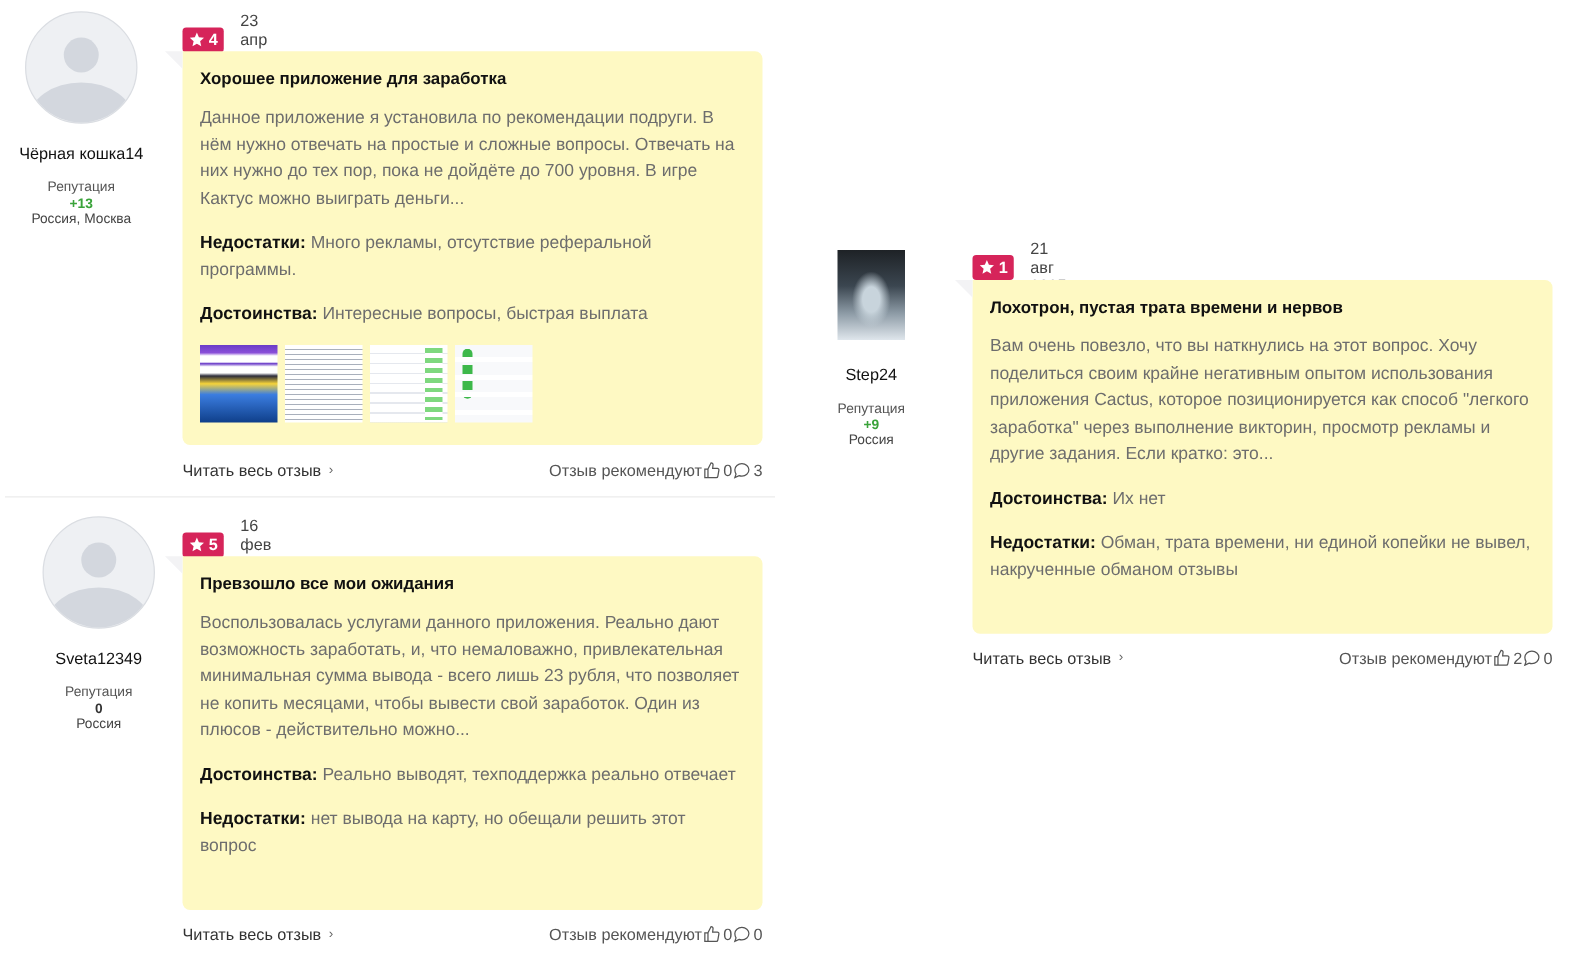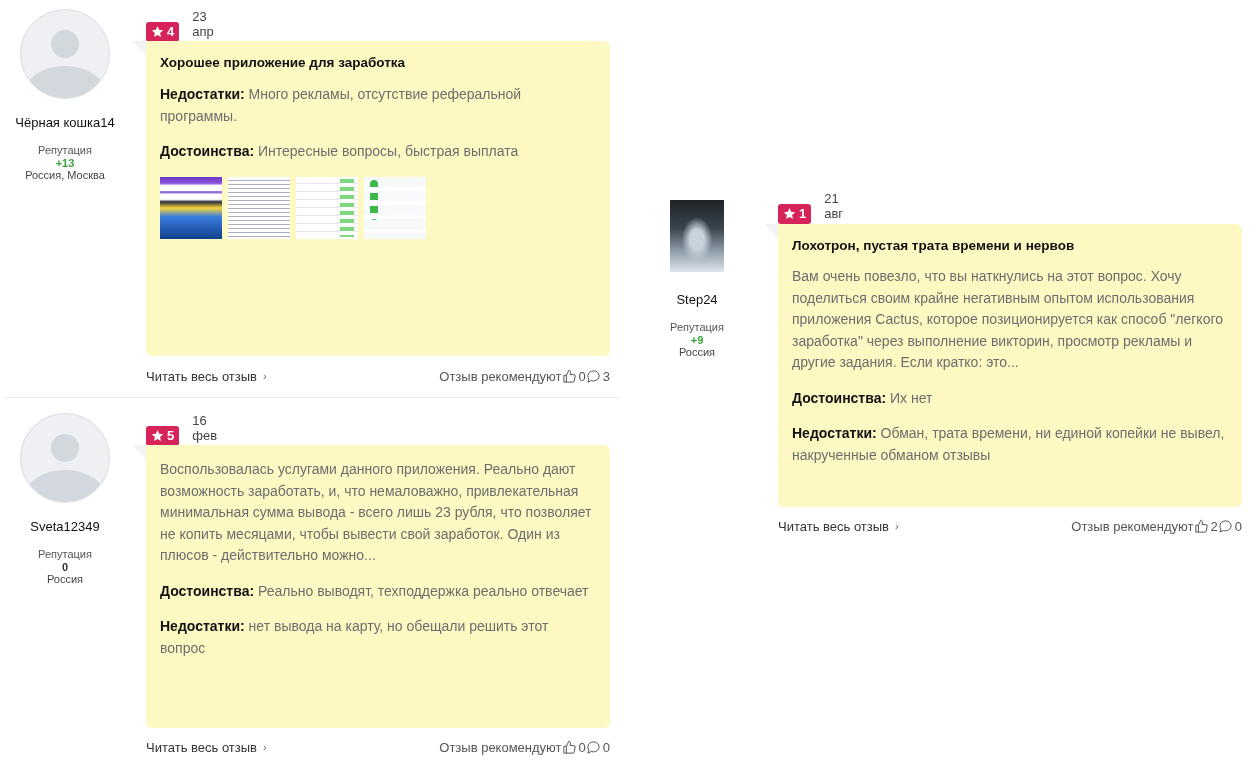--- a/index.html
+++ b/index.html
@@ -87,20 +87,21 @@
       <svg viewBox="0 0 24 24">
           <path fill="#fff" d="M12 2l3 6.9 7.5.7-5.7 5 1.7 7.4L12 18.3 5.5 22l1.7-7.4-5.7-5 7.5-.7z"></path>
         </svg>
       <span>4</span>
     </div>
     <span class="date">23 апр 2025</span>
   </div>
 
   <div class="bubble" style="left:146px; top:41px; width:464px; height:315px;">
     <div class="r-title">Хорошее приложение для заработка</div>
+    <div class="r-text">Данное приложение я установила по рекомендации подруги. В нём нужно отвечать на простые и сложные вопросы. Отвечать на них нужно до тех пор, пока не дойдёте до 700 уровня. В игре Кактус можно выиграть деньги...</div>
     <div class="r-row"><b>Недостатки:</b> <span>Много рекламы, отсутствие реферальной программы.</span></div>
     <div class="r-row"><b>Достоинства:</b> <span>Интересные вопросы, быстрая выплата</span></div>
     <div class="thumbs">
       <div class="thumb t1"></div>
       <div class="thumb t2"></div>
       <div class="thumb t3"></div>
       <div class="thumb t4"></div>
     </div>
   </div>
 
@@ -123,21 +124,21 @@
           </svg>
         <span>3</span>
       </span>
     </div>
   </div>
 </div>
 
 <div class="divider"></div>
 
 <div class="review">
-  <div class="author" style="left:0; top:413px;">
+  <div class="author" style="left:14px; top:413px;">
     <div class="avatar">
       <div class="head"></div>
       <div class="body"></div>
     </div>
     <div class="author-name">Sveta12349</div>
     <div class="rep-label">Репутация</div>
     <div class="rep-value zero">0</div>
     <div class="location">Россия</div>
   </div>
 
@@ -145,20 +146,21 @@
     <div class="badge">
       <svg viewBox="0 0 24 24">
           <path fill="#fff" d="M12 2l3 6.9 7.5.7-5.7 5 1.7 7.4L12 18.3 5.5 22l1.7-7.4-5.7-5 7.5-.7z"></path>
         </svg>
       <span>5</span>
     </div>
     <span class="date">16 фев 2025</span>
   </div>
 
   <div class="bubble" style="left:146px; top:445px; width:464px; height:283px;">
+    <div class="r-title">Превзошло все мои ожидания</div>
     <div class="r-text">Воспользовалась услугами данного приложения. Реально дают возможность заработать, и, что немаловажно, привлекательная минимальная сумма вывода - всего лишь 23 рубля, что позволяет не копить месяцами, чтобы вывести свой заработок. Один из плюсов - действительно можно...</div>
     <div class="r-row"><b>Достоинства:</b> <span>Реально выводят, техподдержка реально отвечает</span></div>
     <div class="r-row"><b>Недостатки:</b> <span>нет вывода на карту, но обещали решить этот вопрос</span></div>
   </div>
 
   <div class="footer" style="left:146px; top:738px; width:464px; height:18px;">
     <div class="read-more">
       <span>Читать весь отзыв</span>
       <span class="chev">›</span>
     </div>

